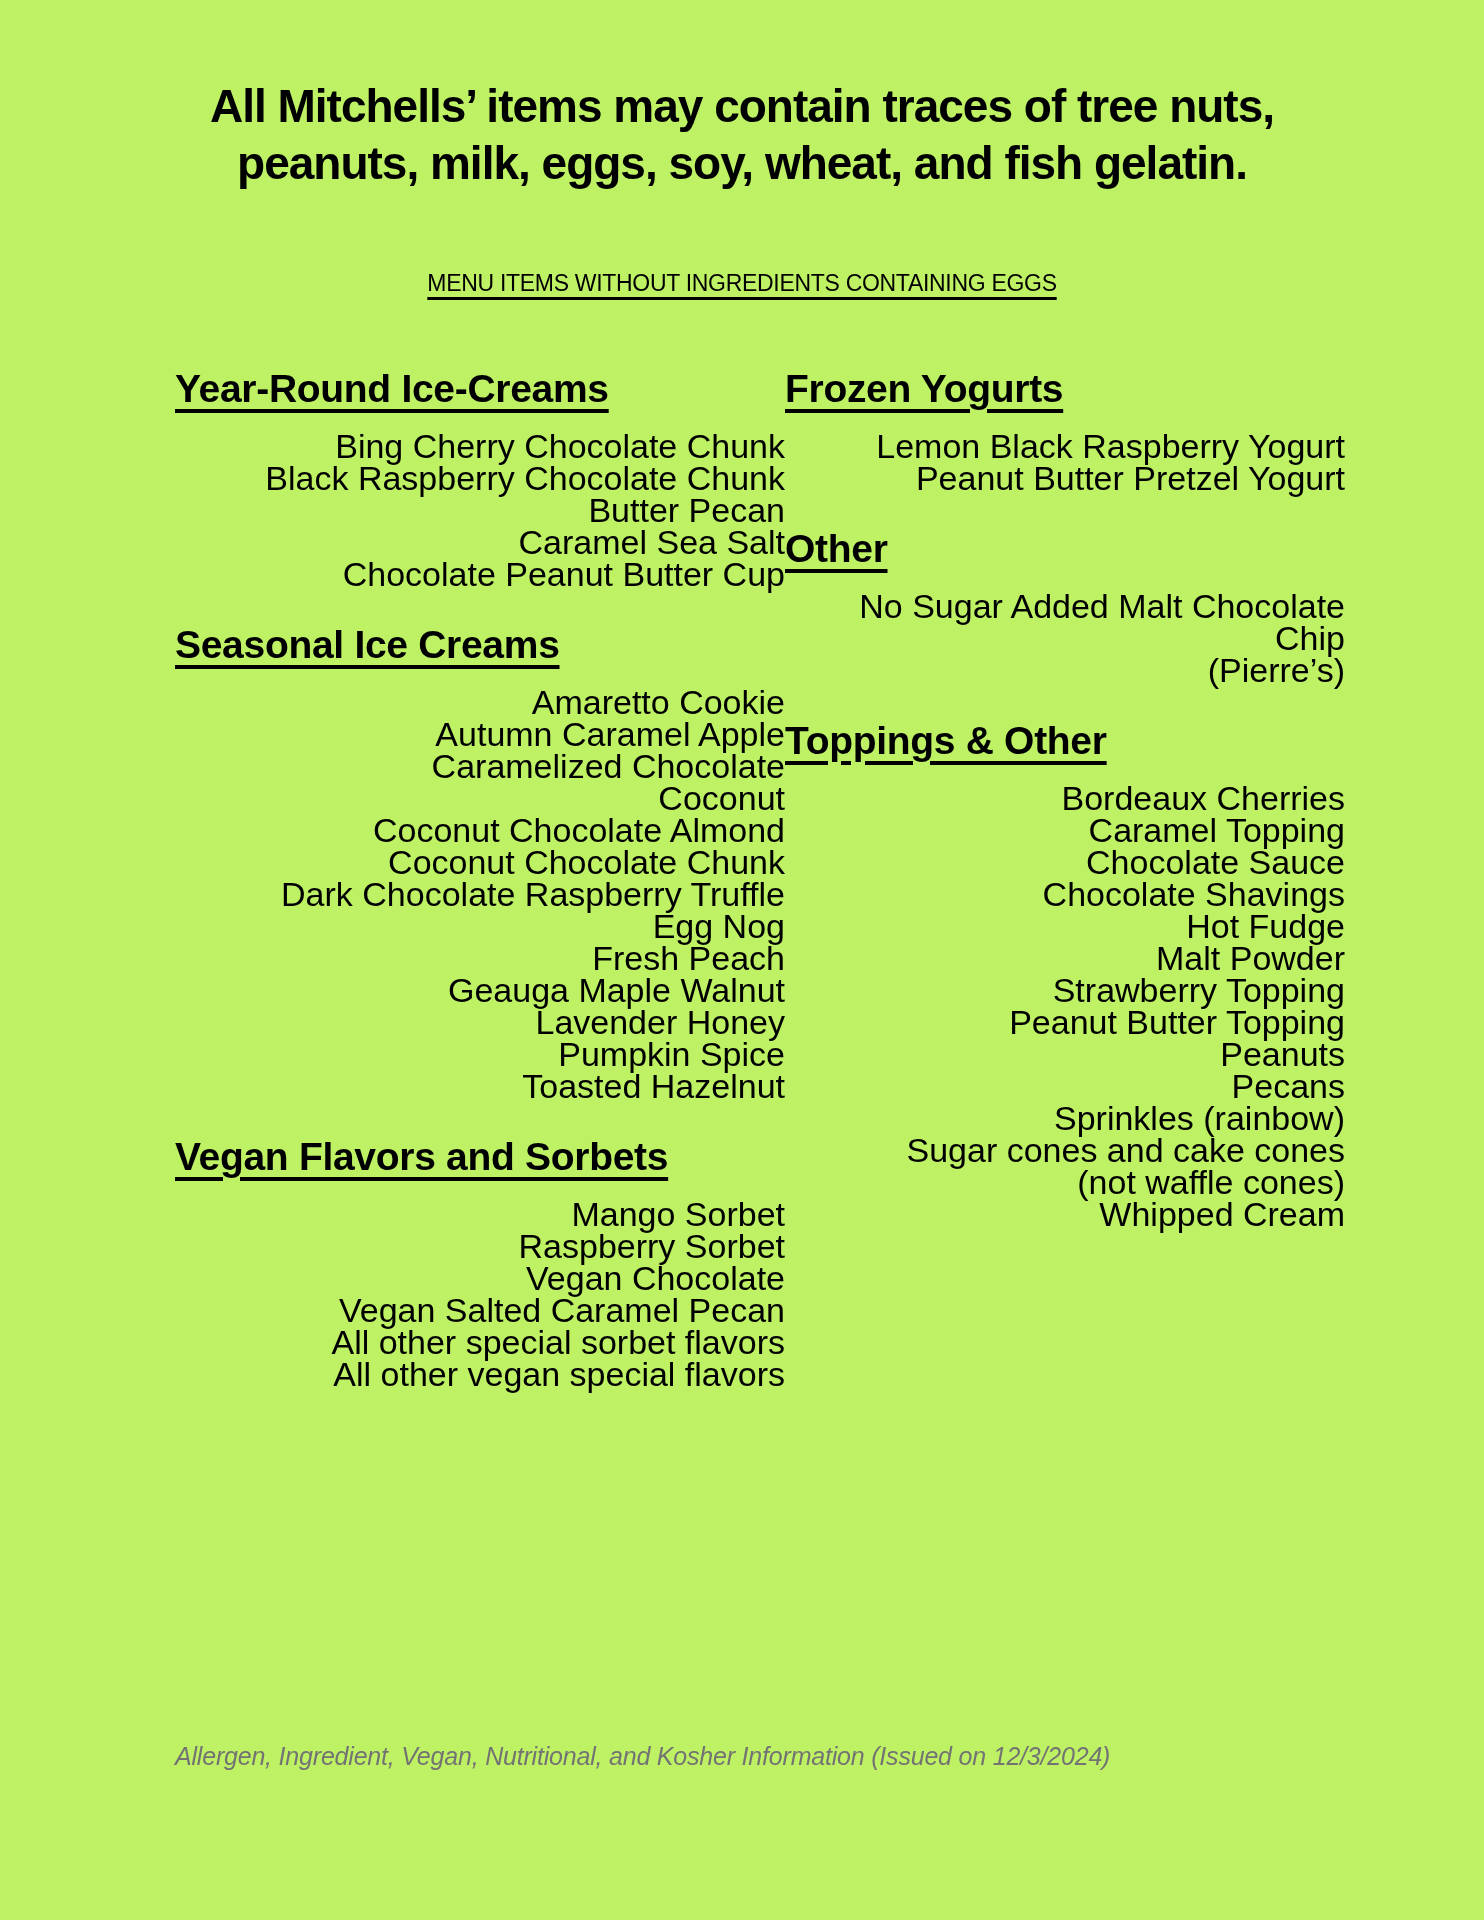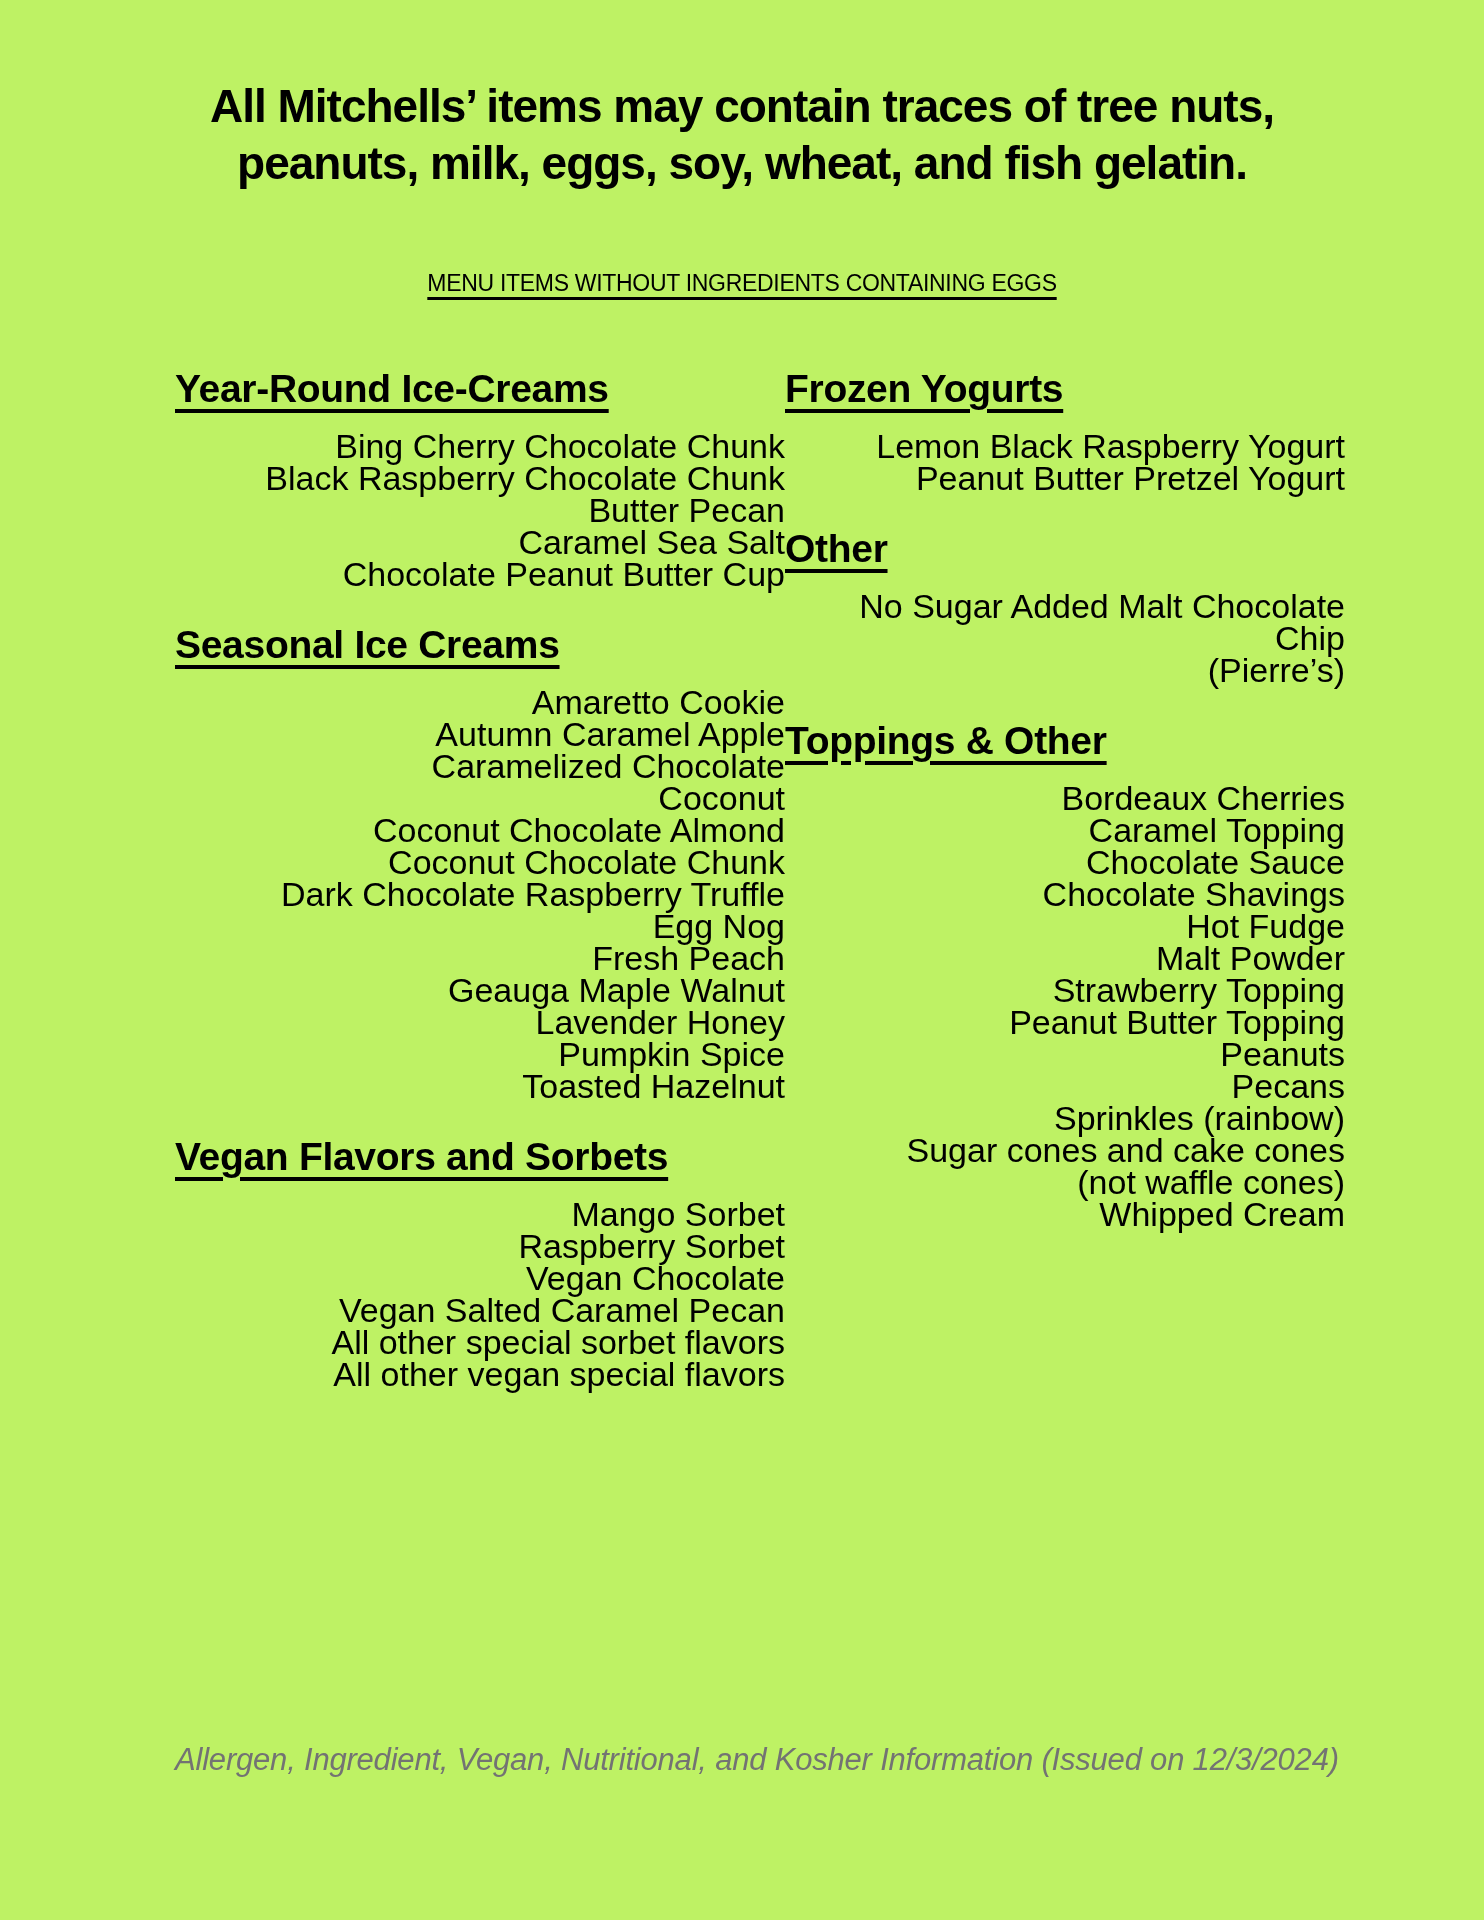--- a/index.html
+++ b/index.html
@@ -74,21 +74,21 @@
   .section li {
     font-size: 34px;
     line-height: 32px;
     white-space: pre-line;
     text-align: right;
   }
   .footer {
     position: absolute;
     left: 175px;
     top: 1742px;
-    font-size: 31px;
+    font-size: 25px;
     font-style: italic;
     color: #737373;
     letter-spacing: -0.2px;
   }
 </style>
 </head>
 <body>
 
 <div class="page">
 

